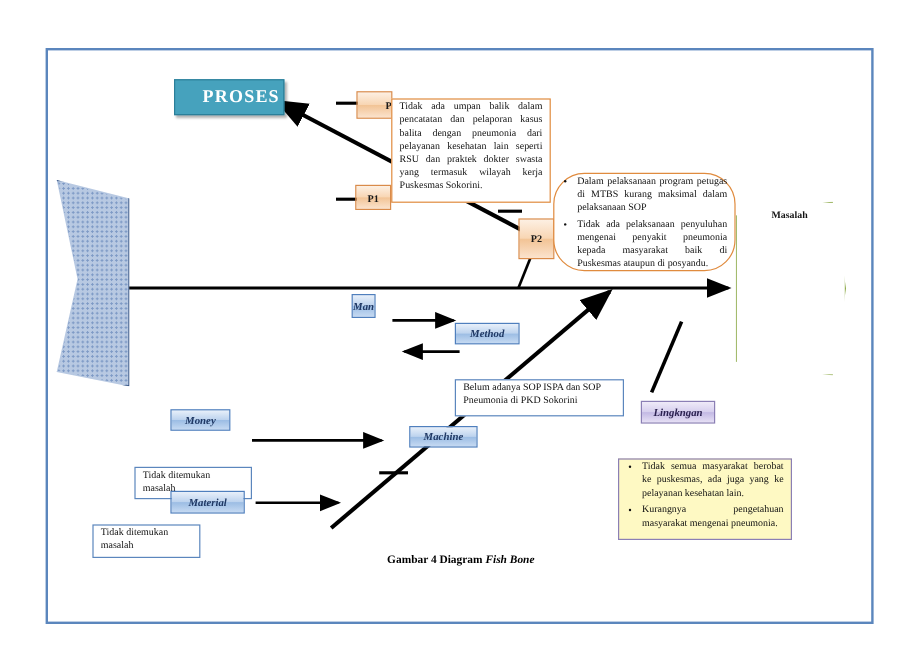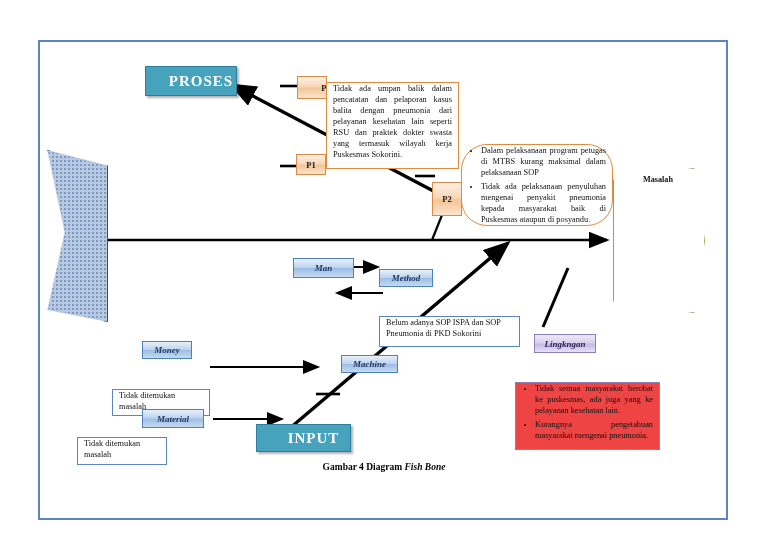--- a/index.html
+++ b/index.html
@@ -61,21 +61,21 @@
   .masalah{
     position:absolute;box-sizing:border-box;
     border:1.5px solid #8eab4a;background:#ffffff;
     clip-path:polygon(0% 8%,88% 0%,100% 50%,88% 100%,0% 92%);
     font-size:8px;line-height:1.3;color:#111;padding:6px 9px 6px 7px;font-family:Liberation Serif, serif;
   }
   .masalah .title{font-weight:bold;text-align:center;margin:0 0 1px 0;font-size:8.2px;}
   .masalah .body{text-align:justify;}
   
   .purplebox{
-    border:1px solid #8b7fb5;background:#ef4444;
+    border:1px solid #8b7fb5;background:#fef9c3;
   }
   
   .tail{
     position:absolute;
     background:#b8c9e2;
     border:1px solid #2f4f7f;
     clip-path:polygon(2% 0%,100% 9%,100% 100%,2% 93%,30% 48%);
   }
   .tail-dots{
     position:absolute;left:0;top:0;width:100%;height:100%;
@@ -132,21 +132,20 @@
 
     <line x1="415" y1="176" x2="435" y2="176" stroke="#000" stroke-width="2.6"></line>
   </svg>
 
   <div class="tail" style="left:46px;top:150px;width:60px;height:170px;">
     <div class="tail-dots"></div>
   </div>
 
   <div class="headbox" style="left:145px;top:66px;width:92px;height:30px;">PROSES</div>
 
-  <div class="headbox" style="left:256px;top:424px;width:95px;height:28px;">INPUT</div>
 
   <div class="ptag" style="left:297px;top:76px;width:30px;height:23px;padding-left:28px;">P3</div>
 
   <div class="box txtbox orange" style="left:326px;top:50px;width:133px;height:87px;">
     <p class="just">Tidak ada umpan balik dalam pencatatan dan pelaporan kasus balita dengan pneumonia dari pelayanan kesehatan lain seperti RSU dan praktek dokter swasta yang termasuk wilayah kerja Puskesmas Sokorini.</p>
   </div>
 
   <div class="ptag" style="left:296px;top:154px;width:30px;height:21px;font-family:Liberation Serif, serif;">P1</div>
 
 
@@ -156,21 +155,21 @@
     <ul>
       <li class="just">Dalam pelaksanaan program petugas di MTBS kurang maksimal dalam pelaksanaan SOP</li>
       <li class="just">Tidak ada pelaksanaan penyuluhan mengenai penyakit pneumonia kepada masyarakat baik di Puskesmas ataupun di posyandu.</li>
     </ul>
   </div>
 
   <div class="masalah" style="left:613px;top:168px;width:92px;height:145px;">
     <p class="title">Masalah</p>
   </div>
 
-  <div class="cat" style="left:293px;top:258px;width:61px;height:20px;text-align:center;">Man</div>
+  <div class="cat" style="left:293px;top:245px;width:20px;height:20px;text-align:center;">Man</div>
 
 
   <div class="cat" style="left:379px;top:269px;width:54px;height:18px;">Method</div>
 
   <div class="box txtbox" style="left:379px;top:284px;width:141px;height:31px;">
     <p>Belum adanya SOP ISPA dan SOP Pneumonia di PKD Sokorini</p>
   </div>
 
   <div class="cat" style="left:142px;top:341px;width:50px;height:18px;">Money</div>
 

